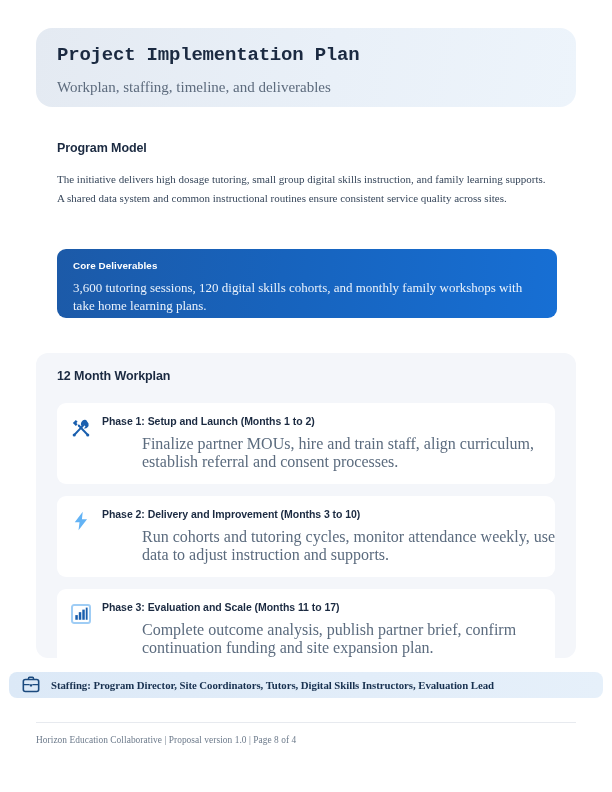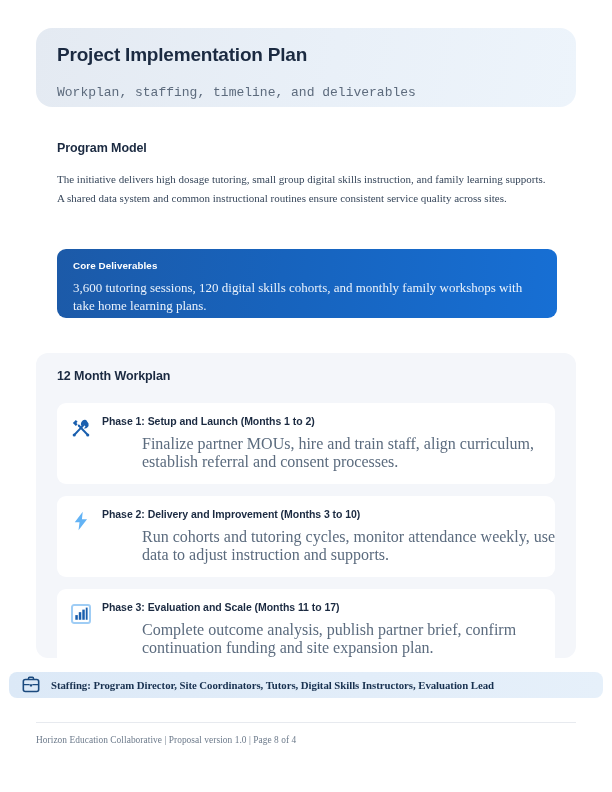--- a/index.html
+++ b/index.html
@@ -27,33 +27,33 @@
     left: 36px;
     top: 28px;
     width: 540px;
     height: 79px;
     border-radius: 16px;
     background: linear-gradient(100deg, #e4eaf2 0%, #e9f0f8 55%, #edf4fb 100%);
     box-sizing: border-box;
     padding: 17px 0 0 21px;
   }
   .header-title {
-    font-family: Liberation Sans, sans-serif;
+    font-family: Liberation Mono, monospace;
     font-size: 19px;
     font-weight: bold;
     color: #1b2a41;
     letter-spacing: -0.2px;
     line-height: 1.1;
     margin: 0;
   }
   .header-subtitle {
-    font-family: Liberation Mono, monospace;
-    font-size: 13px;
+    font-family: Liberation Serif, serif;
+    font-size: 15px;
     color: #5d6b7d;
-    margin-top: 19px;
+    margin-top: 12px;
     line-height: 1.2;
   }
 
   
   .section-heading {
     position: absolute;
     font-family: "Liberation Sans", sans-serif;
     font-size: 12.5px;
     font-weight: bold;
     color: #1b2a41;

